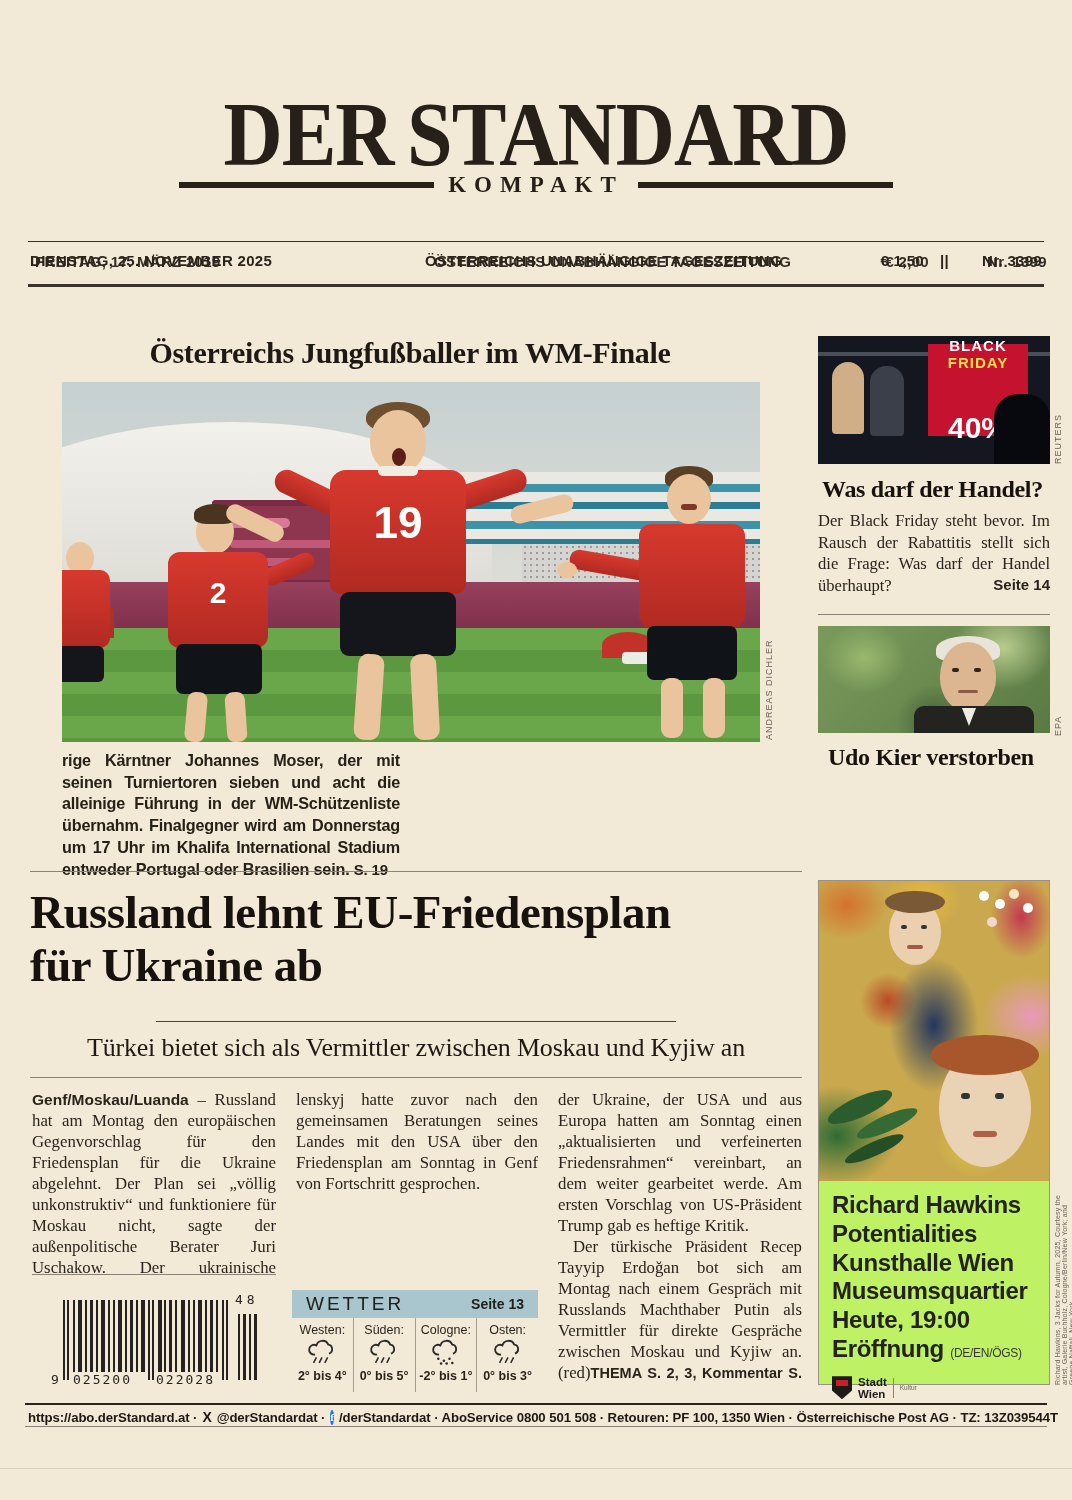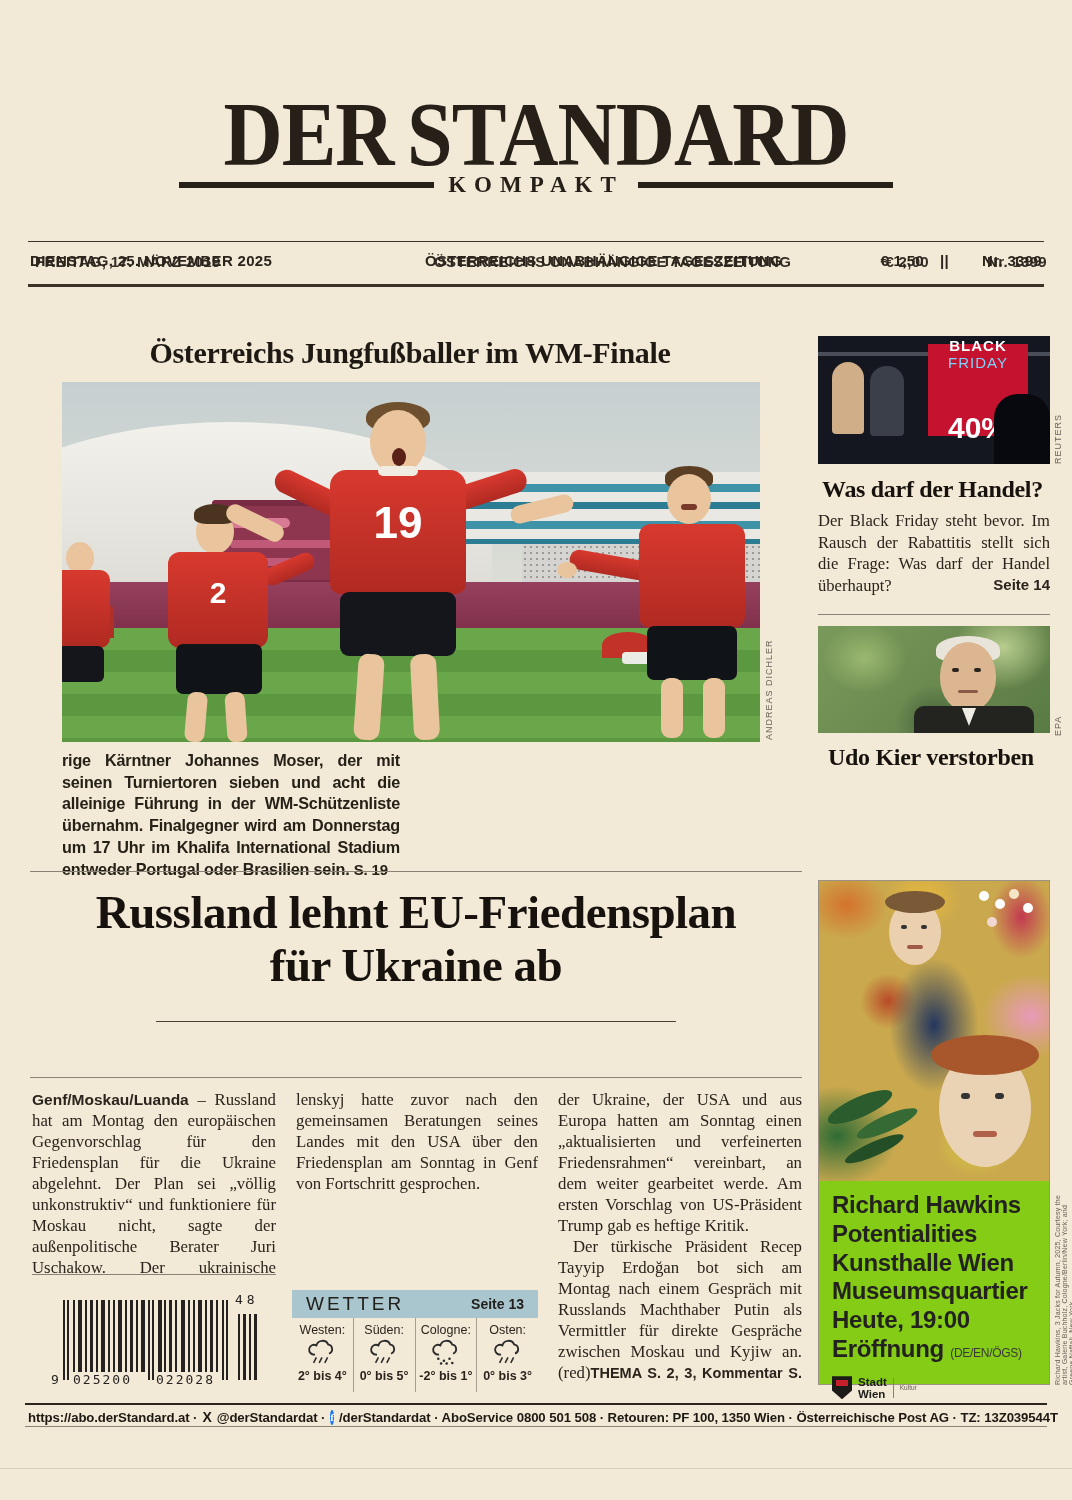--- a/index.html
+++ b/index.html
@@ -13,21 +13,21 @@
   .komp-line{height:6px;background:#262019;width:255px;}
   .komp-text{font-family:"Liberation Serif",serif;font-weight:700;font-size:23px;letter-spacing:8px;color:#262019;}
   
   .rule{background:#3a332a;}
   .dl{font-family:"Liberation Sans",sans-serif;font-weight:700;font-size:15px;color:#2a241c;letter-spacing:.3px;}
   .ovl-wrap{position:relative;display:inline-block;white-space:nowrap;}
   .ovl-b{position:absolute;left:5px;top:1px;opacity:.95;}
   
   .kicker{font-family:"Liberation Serif",serif;font-weight:700;font-size:30px;color:#1e1913;text-align:center;letter-spacing:-.3px;}
   .lead-h1{font-family:"Liberation Serif",serif;font-weight:700;font-size:47px;line-height:1.13;color:#17120d;
-           text-align:center;letter-spacing:-.5px;}
+           text-align:left;letter-spacing:-.5px;}
   .lead-sub{font-family:"Liberation Serif",serif;font-size:26px;color:#1e1913;text-align:center;letter-spacing:-.2px;}
   .thin{background:#8a8276;height:1px;}
   
   .cap{font-family:"Liberation Sans",sans-serif;font-weight:700;font-size:16.2px;line-height:1.34;color:#262117;
        text-align:justify;letter-spacing:-.2px;}
   .bodytxt{font-size:16.8px;line-height:1.25;text-align:justify;color:#2a241c;hyphens:auto;}
   .bodytxt p{margin:0;}
   .bodytxt p+p{text-indent:15px;}
   .lead-in{font-family:"Liberation Sans",sans-serif;font-weight:700;font-size:15.5px;}
   .refs{font-family:"Liberation Sans",sans-serif;font-weight:700;font-size:14.5px;}
@@ -178,21 +178,21 @@
       <span class="pg">S. 19</span>
     </div>
   </div>
 
   <div class="abs" style="left:818px;top:336px;width:232px;height:128px;background:#14171f;overflow:hidden;">
     <div class="abs" style="left:0;top:16px;width:232px;height:4px;background:#4a4e58;"></div>
     <div class="abs" style="left:14px;top:26px;width:32px;height:72px;background:#cfae88;border-radius:16px 16px 4px 4px;"></div>
     <div class="abs" style="left:52px;top:30px;width:34px;height:70px;background:#3a3f4a;border-radius:16px 16px 4px 4px;"></div>
     <div class="abs" style="left:110px;top:8px;width:100px;height:92px;background:#c4122f;display:flex;flex-direction:column;align-items:center;justify-content:center;">
       <span style="font-family:'Liberation Sans',sans-serif;font-weight:700;font-size:15px;color:#fff;letter-spacing:1px;">BLACK</span>
-      <span style="font-family:'Liberation Sans',sans-serif;font-weight:400;font-size:15px;color:#7dd3fc;letter-spacing:1px;">FRIDAY</span>
+      <span style="font-family:'Liberation Sans',sans-serif;font-weight:700;font-size:15px;color:#fde047;letter-spacing:1px;">FRIDAY</span>
       <span style="font-family:'Liberation Sans',sans-serif;font-weight:700;font-size:30px;color:#fff;line-height:1;margin-top:42px;">40%</span>
     </div>
     <div class="abs" style="left:176px;top:58px;width:56px;height:70px;background:#07090e;border-radius:24px 24px 0 0;"></div>
   </div>
   <div class="abs vcred" style="left:1053px;top:392px;height:72px;">REUTERS</div>
   <div class="abs sb-h" style="left:822px;top:476px;width:228px;">Was darf der Handel?</div>
   <div class="abs sb-b" style="left:818px;top:510px;width:232px;">
     <span>Der Black Friday steht bevor. Im Rausch der Rabattitis stellt sich die Frage: Was darf der Handel überhaupt?</span>
     <span class="pg" style="float:right;">Seite 14</span>
   </div>
@@ -204,21 +204,21 @@
       <div class="abs" style="left:12px;top:26px;width:7px;height:4px;background:#2a241c;border-radius:2px;"></div>
       <div class="abs" style="left:34px;top:26px;width:7px;height:4px;background:#2a241c;border-radius:2px;"></div>
       <div class="abs" style="left:18px;top:48px;width:20px;height:3px;background:#8a5a46;border-radius:2px;"></div>
     </div>
     <div class="abs" style="left:96px;top:80px;width:120px;height:30px;background:#23231f;border-radius:10px 10px 0 0;"></div>
     <div class="abs" style="left:144px;top:82px;width:14px;height:18px;background:#efece4;clip-path:polygon(0 0,100% 0,50% 100%);"></div>
   </div>
   <div class="abs vcred" style="left:1053px;top:700px;height:36px;">EPA</div>
   <div class="abs sb-h" style="left:828px;top:744px;width:222px;">Udo Kier verstorben</div>
 
-  <div class="abs" style="left:818px;top:880px;width:232px;height:505px;border:1px solid #9a9284;box-sizing:border-box;background:#84cc16;">
+  <div class="abs" style="left:818px;top:880px;width:232px;height:505px;border:1px solid #9a9284;box-sizing:border-box;background:#bef264;">
     <div style="width:100%;height:300px;position:relative;overflow:hidden;background:radial-gradient(60px 50px at 12% 8%,#d4722c,transparent 70%),radial-gradient(55px 45px at 45% 6%,#e8b83a,transparent 70%),radial-gradient(45px 60px at 88% 12%,#c23a50,transparent 70%),radial-gradient(70px 60px at 92% 45%,#e89ab8,transparent 70%),radial-gradient(85px 70px at 8% 85%,#2e6b34,transparent 72%),radial-gradient(60px 90px at 50% 48%,#23365e,transparent 75%),radial-gradient(55px 45px at 68% 88%,#d8c840,transparent 70%),radial-gradient(40px 40px at 30% 40%,#b84a28,transparent 70%),#caa94e;">
       <div class="abs" style="left:70px;top:18px;width:52px;height:66px;background:#ead0ae;border-radius:26px/33px;">
         <div class="abs" style="left:-4px;top:-8px;width:60px;height:22px;background:#7a5a36;border-radius:50%;"></div>
         <div class="abs" style="left:12px;top:26px;width:6px;height:4px;background:#333;border-radius:2px;"></div>
         <div class="abs" style="left:32px;top:26px;width:6px;height:4px;background:#333;border-radius:2px;"></div>
         <div class="abs" style="left:18px;top:46px;width:16px;height:4px;background:#a05a48;border-radius:2px;"></div>
       </div>
       <div class="abs" style="left:120px;top:168px;width:92px;height:118px;background:#ead2b4;border-radius:46px/59px;">
         <div class="abs" style="left:-8px;top:-14px;width:108px;height:40px;background:#a8562c;border-radius:50%;"></div>
         <div class="abs" style="left:22px;top:44px;width:9px;height:6px;background:#333;border-radius:3px;"></div>
@@ -250,20 +250,21 @@
     </div>
   </div>
   <div class="abs vcred" style="left:1054px;top:1190px;height:195px;font-size:7px;letter-spacing:.2px;">Richard Hawkins, 3 Jacks for Autumn, 2025, Courtesy the artist, Galerie Buchholz, Cologne/Berlin/New York; and Greene Naftali, New York</div>
 
   <div class="abs thin" style="left:30px;top:871px;width:772px;"></div>
   <div class="abs" style="left:30px;top:886px;width:772px;">
     <div class="lead-h1">Russland lehnt EU-Friedensplan</div>
     <div class="lead-h1">für Ukraine ab</div>
   </div>
   <div class="abs" style="left:156px;top:1021px;width:520px;height:1px;background:#4a443a;"></div>
+  <div class="abs lead-sub" style="left:30px;top:1033px;width:772px;">Türkei bietet sich als Vermittler zwischen Moskau und Kyjiw an</div>
   <div class="abs thin" style="left:30px;top:1077px;width:772px;"></div>
 
   <div class="abs bodytxt" style="left:32px;top:1090px;width:244px;max-height:184px;overflow:hidden;">
     <p><span class="lead-in">Genf/Moskau/Luanda</span><span> – Russland hat am Montag den europäischen Gegenvorschlag für den Friedensplan für die Ukraine abgelehnt. Der Plan sei „völlig unkonstruktiv“ und funktioniere für Moskau nicht, sagte der außenpolitische Berater Juri Uschakow. Der ukrainische Präsident Wolodymyr Se-</span></p>
   </div>
   <div class="abs bodytxt" style="left:296px;top:1090px;width:242px;max-height:198px;overflow:hidden;">
     <p>lenskyj hatte zuvor nach den gemeinsamen Beratungen seines Landes mit den USA über den Friedensplan am Sonntag in Genf von Fortschritt gesprochen.</p>
   </div>
   <div class="abs bodytxt" style="left:558px;top:1090px;width:244px;max-height:292px;overflow:hidden;">
     <p>der Ukraine, der USA und aus Europa hatten am Sonntag einen „aktualisierten und verfeinerten Friedensrahmen“ vereinbart, an dem weiter gearbeitet werde. Am ersten Vorschlag von US-Präsident Trump gab es heftige Kritik.</p>

